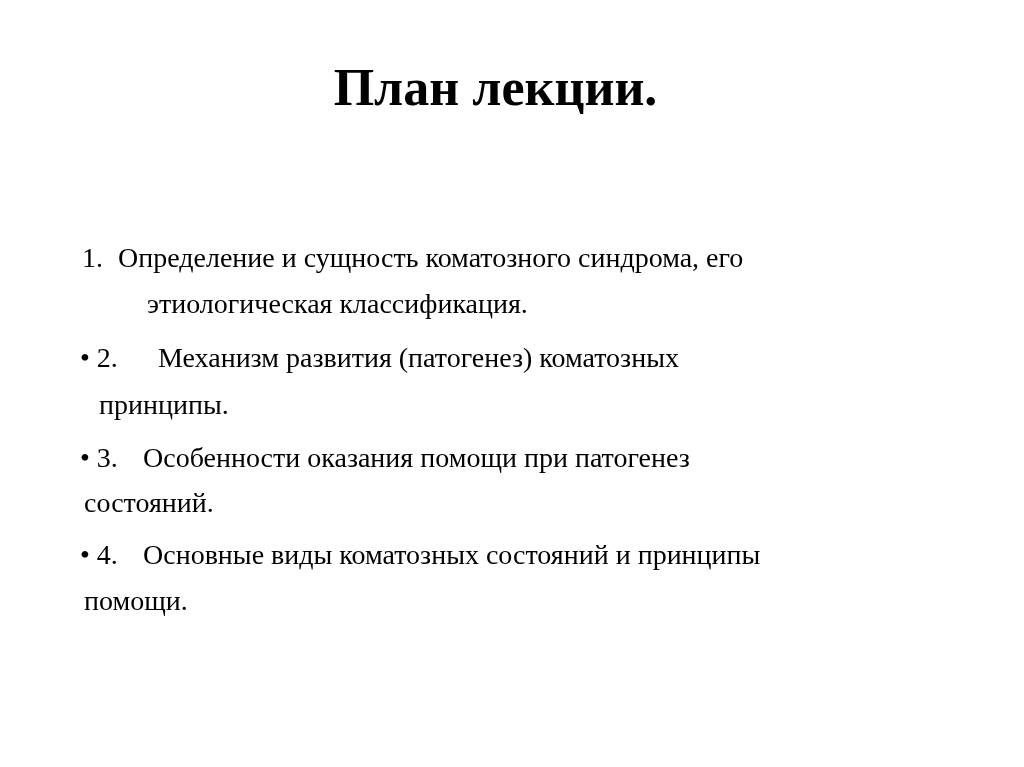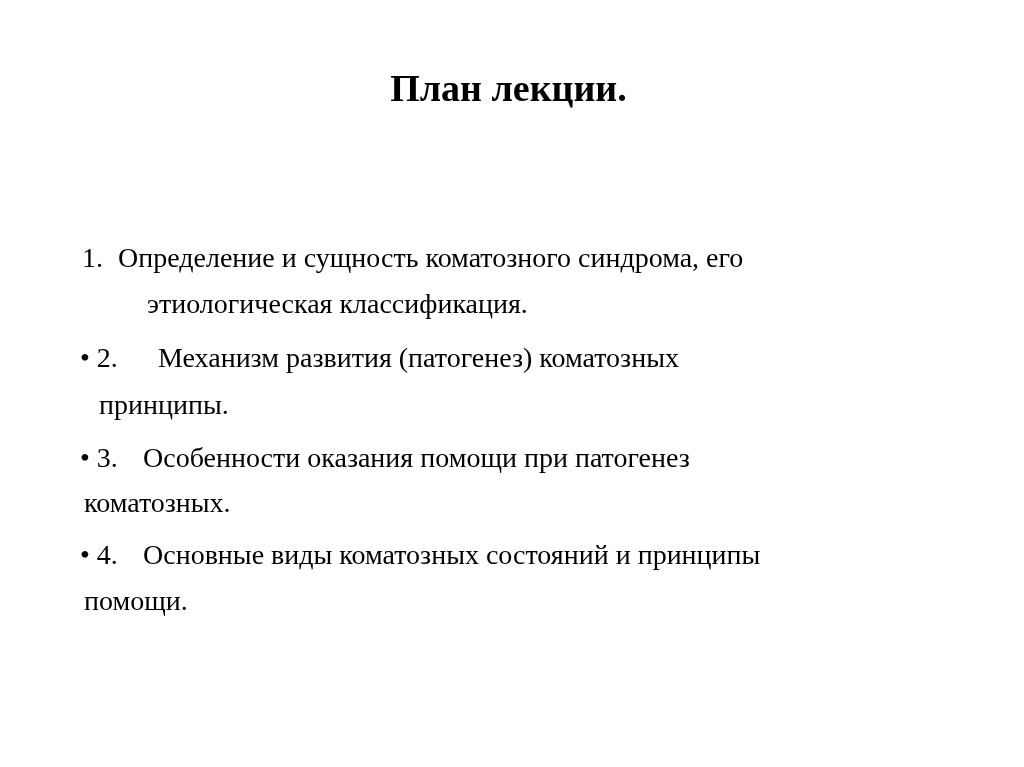--- a/index.html
+++ b/index.html
@@ -1,19 +1,19 @@
 <!DOCTYPE html>
 <html><head>
 <meta charset="utf-8">
 <style>
   html, body { margin:0; padding:0; }
   body { width:1024px; height:767px; background:#ffffff; position:relative; overflow:hidden;
          font-family:"Liberation Serif", "DejaVu Serif", serif; color:#000; }
-  .title { position:absolute; left:16px; width:985px; top:62px; text-align:center;
-           font-size:38px; font-weight:bold; line-height:52px; }
+  .title { position:absolute; left:3px; width:985px; top:62px; text-align:center;
+           font-size:52px; font-weight:bold; line-height:52px; }
   .line { position:absolute; font-size:28px; line-height:36px; white-space:nowrap; }
 </style>
 </head>
 <body>
 
 <div>
   <div class="title">План лекции.</div>
 
   <div>
     <span class="line" style="left:82px;top:240px;">1.</span>
@@ -23,21 +23,21 @@
 
   <div>
     <span class="line" style="left:80px;top:340px;">• 2.</span>
     <span class="line" style="left:158px;top:340px;">Механизм развития (патогенез) коматозных</span>
     <span class="line" style="left:99px;top:387px;">принципы.</span>
   </div>
 
   <div>
     <span class="line" style="left:80px;top:440px;">• 3.</span>
     <span class="line" style="left:143px;top:440px;">Особенности оказания помощи при патогенез</span>
-    <span class="line" style="left:84px;top:485px;">коматозных.</span>
+    <span class="line" style="left:84px;top:485px;">состояний.</span>
   </div>
 
   <div>
     <span class="line" style="left:80px;top:537px;">• 4.</span>
     <span class="line" style="left:143px;top:537px;">Основные виды коматозных состояний и принципы</span>
     <span class="line" style="left:84px;top:583px;">помощи.</span>
   </div>
 </div>
 
 </body></html>

